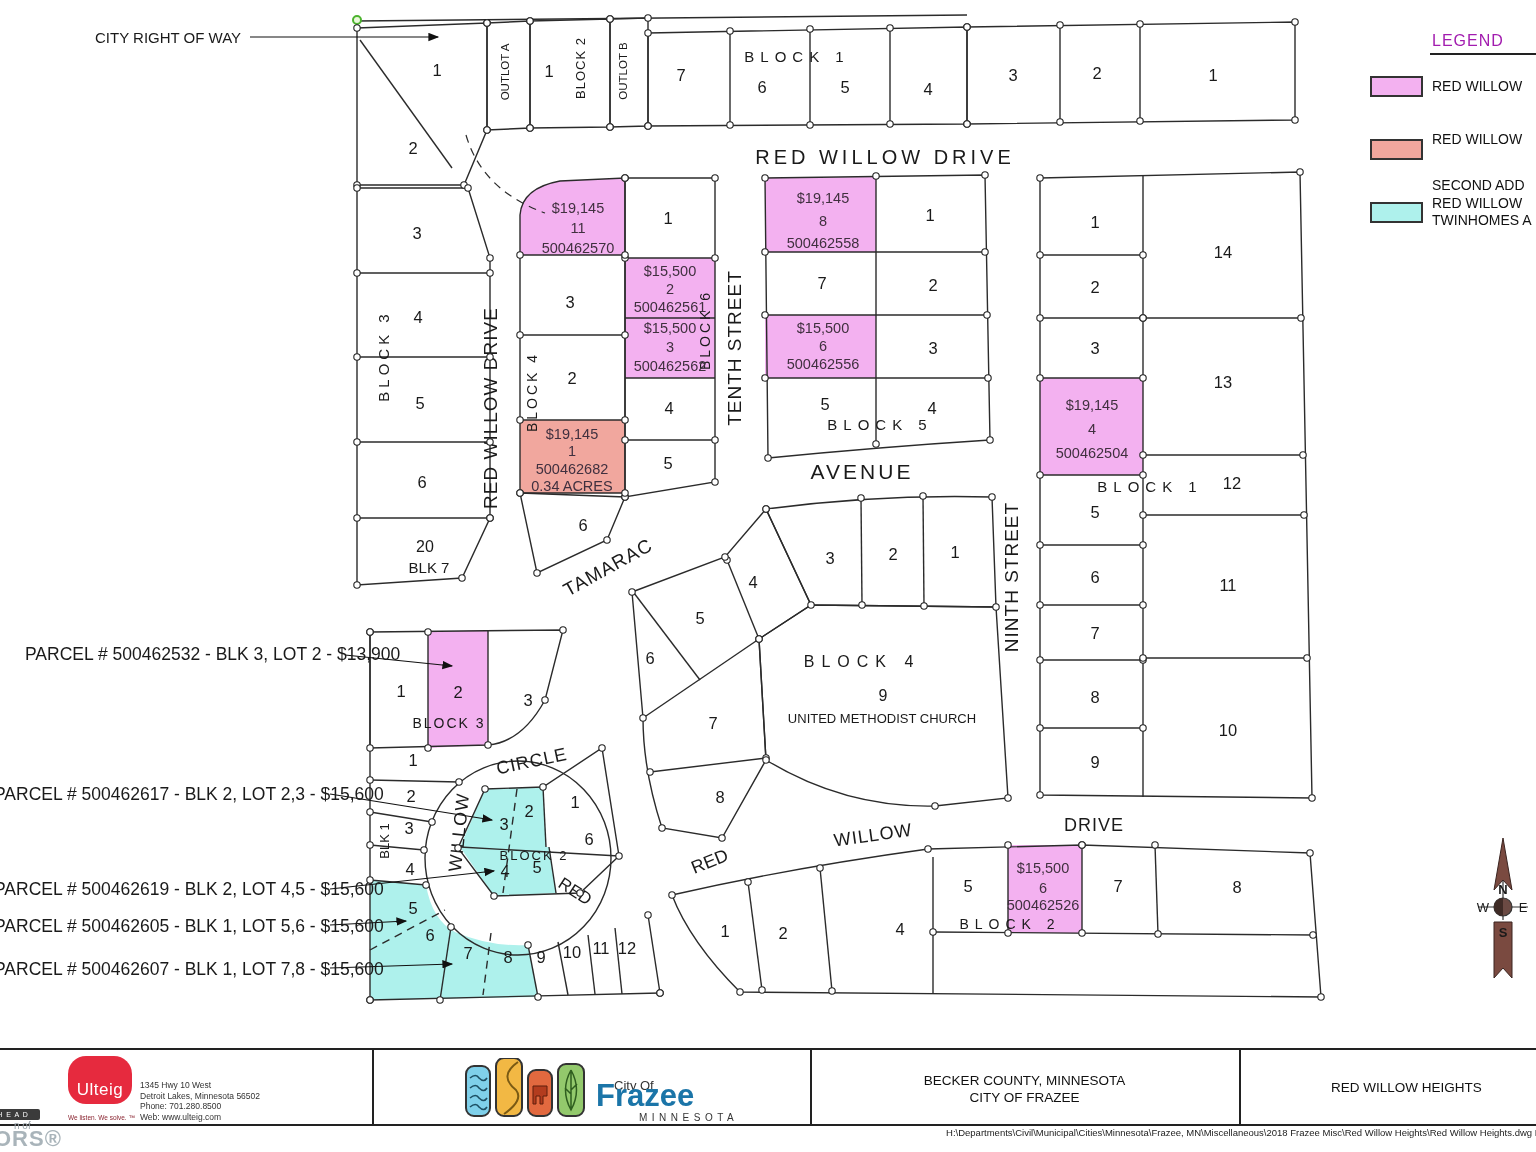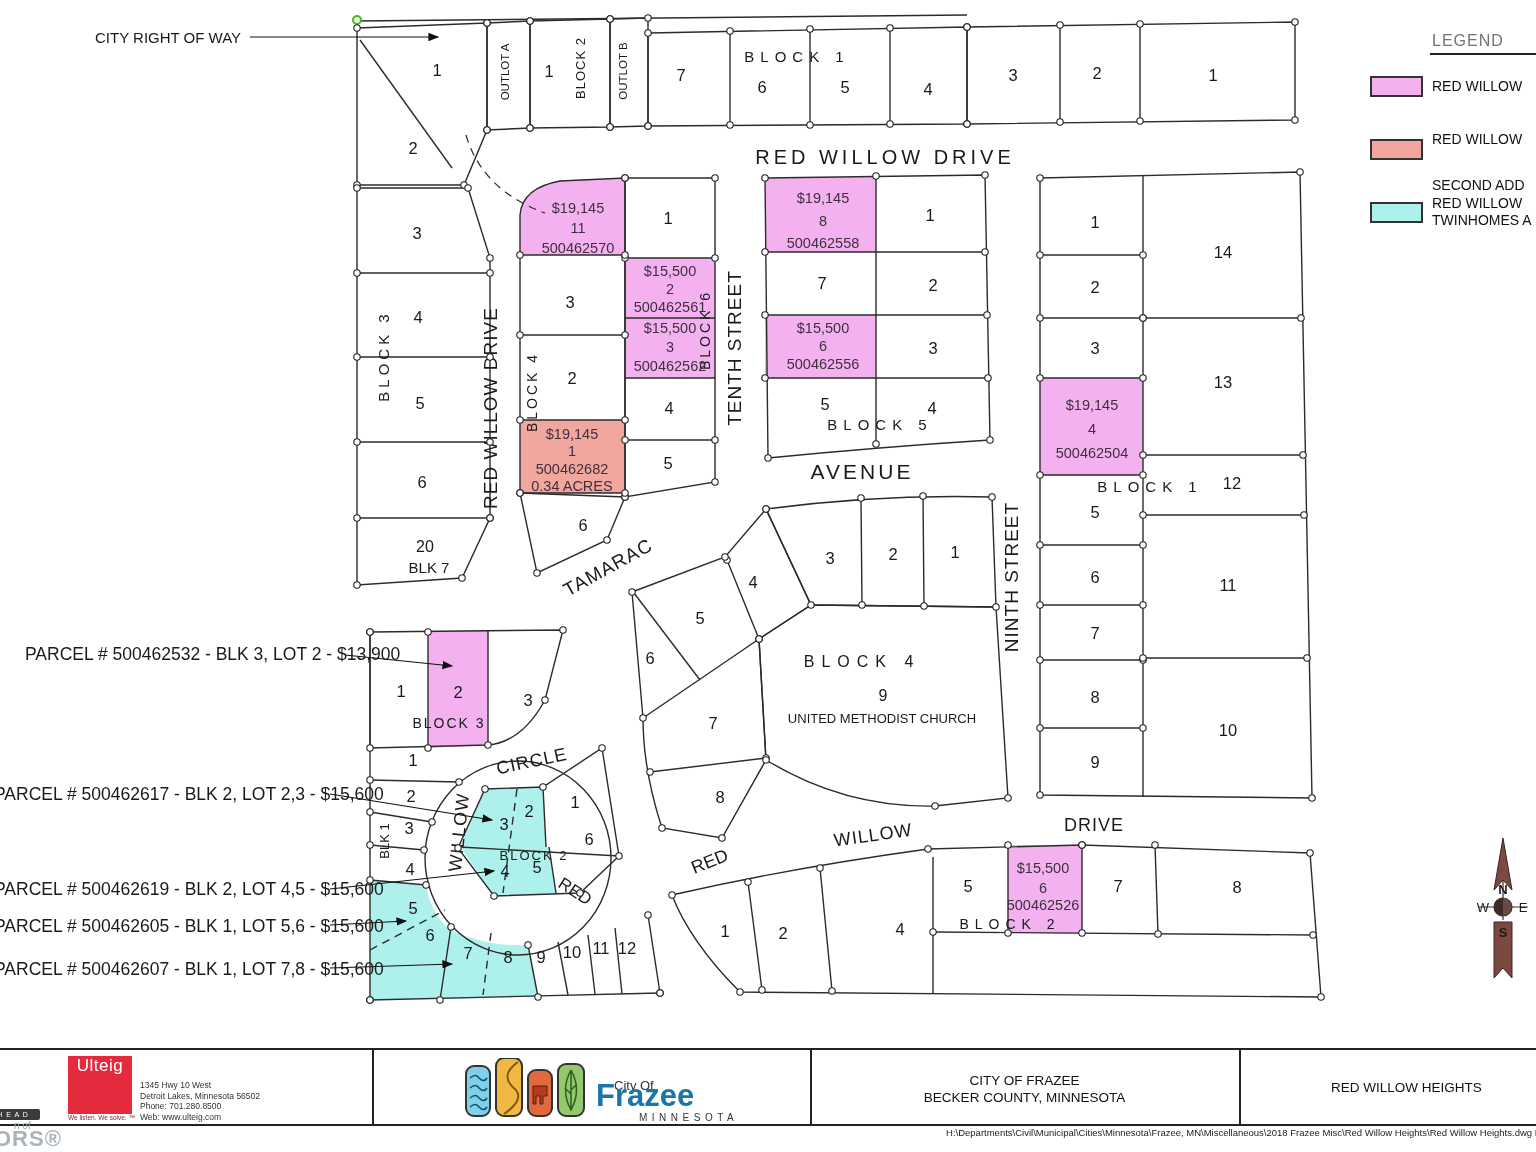--- a/index.html
+++ b/index.html
@@ -8,28 +8,28 @@
   .stage{position:absolute;inset:0;}
   svg#plat{position:absolute;left:0;top:0;}
   svg#plat text{font-family:"Liberation Sans", sans-serif;}
   .lotline{stroke:#2b2b2b;stroke-width:1.4;fill:none;}
   .thin{stroke-width:1.2;}
   .dash{stroke-dasharray:8 6;}
   .leader{stroke:#111;stroke-width:1.2;fill:none;}
   .node{fill:#ffffff;stroke:#222;stroke-width:1.1;}
   
   .legend{position:absolute;left:1360px;top:26px;width:220px;}
-  .legend-title{position:absolute;left:72px;top:6px;font-size:16px;color:#737373;letter-spacing:1px;}
+  .legend-title{position:absolute;left:72px;top:6px;font-size:16px;color:#a21caf;letter-spacing:1px;}
   .legend-underline{position:absolute;left:70px;top:27px;width:130px;height:0;border-top:2px solid #222;}
   .swatch{position:absolute;left:10px;width:49px;height:17px;border:2px solid #333;}
   .legend-label{position:absolute;left:72px;font-size:14px;color:#111;white-space:nowrap;}
   
   .footer-band{position:absolute;left:0;top:1048px;width:1536px;height:74px;border-top:2px solid #222;border-bottom:2px solid #222;background:#fff;}
   .fdiv{position:absolute;top:0;height:74px;width:0;border-left:2px solid #222;}
-  .ulteig-box{position:absolute;left:68px;top:6px;width:64px;height:58px;display:flex;justify-content:center;}
+  .ulteig-box{position:absolute;left:68px;top:6px;width:64px;height:48px;display:flex;align-items:flex-end;justify-content:center;border-radius:18px;}
   .ulteig-name{color:#fff;font-size:17px;padding-bottom:4px;letter-spacing:0.5px;}
   .ulteig-tag{position:absolute;left:68px;top:64px;font-size:6.5px;color:#8a2430;white-space:nowrap;}
   .ulteig-addr{position:absolute;left:140px;top:30px;font-size:8.5px;line-height:10.5px;color:#333;}
   .frazee-icons{position:absolute;left:464px;top:8px;}
   .cityof{position:absolute;left:614px;top:28px;font-size:13px;color:#333;}
   .frazee-name{position:absolute;left:596px;top:28px;font-size:31px;font-weight:bold;}
   .frazee-state{position:absolute;left:601px;top:62px;font-size:10px;letter-spacing:4.5px;color:#333;padding-left:38px;}
   .panel-center{position:absolute;top:22px;text-align:center;color:#111;}
   .county-panel{left:810px;width:429px;font-size:13.5px;line-height:17px;}
   .title-panel{left:1239px;width:335px;font-size:13.5px;top:30px;}
@@ -557,22 +557,22 @@
     <rect x="64" y="12" width="24" height="46" rx="8" fill="#e2693f" stroke="#333" stroke-width="2"></rect>
     <path d="M69,28 h14 v10 h-4 v8 h-3 v-8 h-4 v8 h-3 Z" fill="#b33c1e" stroke="#5e1f0d" stroke-width="1"></path>
     <rect x="94" y="6" width="26" height="52" rx="8" fill="#93c96c" stroke="#333" stroke-width="2"></rect>
     <path d="M107,12 Q118,32 107,52 Q96,32 107,12 M107,14 L107,52 M101,30 L107,36 M113,26 L107,32" stroke="#2f5e1f" stroke-width="1.5" fill="none"></path>
   </svg>
   <div class="cityof">City Of</div>
   <div class="frazee-name" id="frazee-name" style="color: rgb(27, 117, 168);">Frazee</div>
   <div class="frazee-state">MINNESOTA</div>
 
   <div class="panel-center county-panel">
+    <div>BECKER COUNTY, MINNESOTA</div>
     <div>CITY OF FRAZEE</div>
-    <div>BECKER COUNTY, MINNESOTA</div>
   </div>
   <div class="panel-center title-panel">RED WILLOW HEIGHTS</div>
 </div>
 
 <div class="filepath">H:\Departments\Civil\Municipal\Cities\Minnesota\Frazee, MN\Miscellaneous\2018 Frazee Misc\Red Willow Heights\Red Willow Heights.dwg L</div>
 
 <div class="wm-bar">H E A D</div>
 <div class="wm-mid">n of</div>
 <div class="wm-big">ORS®</div>
 

